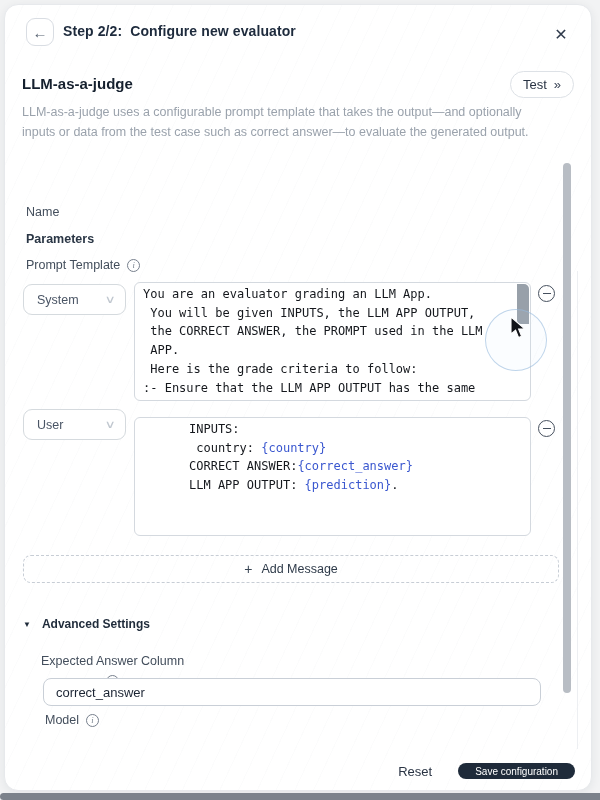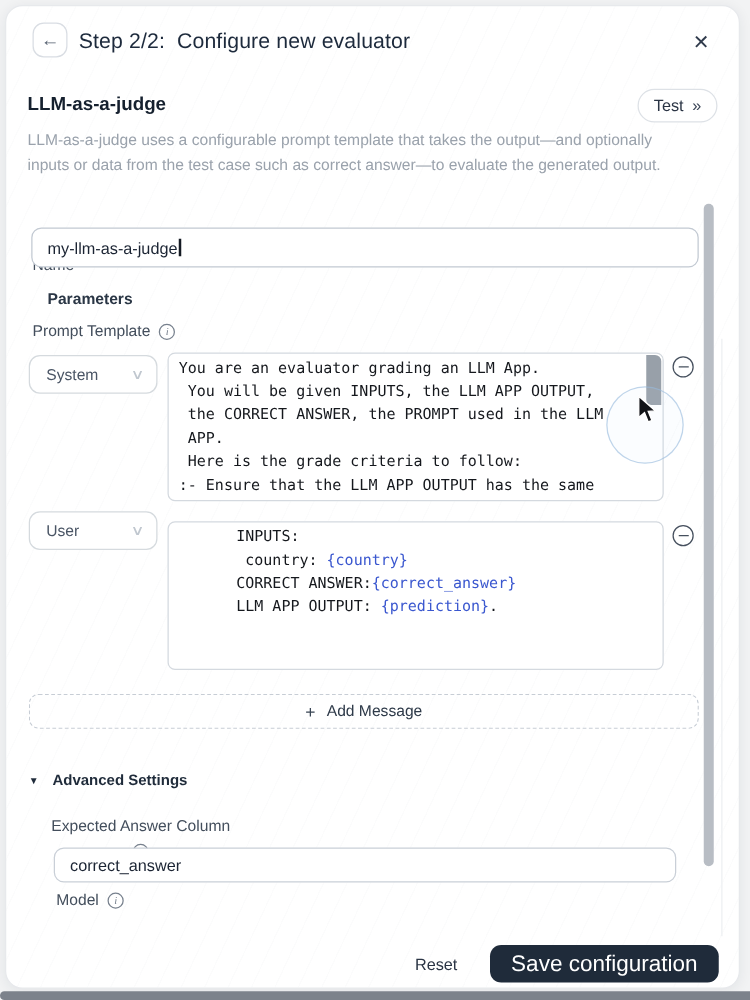--- a/index.html
+++ b/index.html
@@ -12,38 +12,38 @@
     background:#ffffff; border:1px solid #e7e9ec; border-radius:14px;
     box-shadow:0 2px 10px rgba(30,40,60,.07);
     background-image:repeating-linear-gradient(115deg, transparent 0 16px, rgba(120,130,145,0.022) 16px 17px);
   }
 
   
   .back-btn { position:absolute; left:21px; top:13px; width:28px; height:28px;
     border:1px solid #d9dde3; border-radius:9px; background:#fff;
     display:flex; align-items:center; justify-content:center;
     color:#556070; font-size:15px; cursor:pointer; }
-  .dlg-title { position:absolute; left:58px; top:18px; font-size:17px; font-weight:400;
+  .dlg-title { position:absolute; left:58px; top:18px; font-size:14px; font-weight:700;
     color:#1d2a3c; white-space:pre; letter-spacing:.1px; }
   .close-btn { position:absolute; left:544px; top:17px; width:24px; height:24px;
     display:flex; align-items:center; justify-content:center;
     color:#303b4c; font-size:16px; cursor:pointer; }
 
   
   .eval-heading { position:absolute; left:17px; top:70px; font-size:15px; font-weight:700; color:#15202e; }
   .test-btn { position:absolute; left:505px; top:66px; height:27px; padding:0 12px;
     border:1px solid #dde1e6; border-radius:14px; background:#fff;
     display:flex; align-items:center; gap:7px; font-size:13px; color:#2a3444; cursor:pointer; }
   .test-btn .chev2 { font-size:13px; color:#3a4456; }
 
   .eval-desc { position:absolute; left:17px; top:98px; width:528px;
     font-size:12.5px; line-height:19.5px; color:#9aa2ac; }
 
   .field-label { position:absolute; font-size:12.5px; color:#434e5c; display:flex; align-items:center; gap:7px; }
-  .section-label { position:absolute; font-size:12.5px; font-weight:700; color:#2a3645;margin-left:12px; }
+  .section-label { position:absolute; font-size:12.5px; font-weight:700; color:#2a3645; }
 
   .info-icon { width:13px; height:13px; border:1px solid #77808d; border-radius:50%;
     display:inline-flex; align-items:center; justify-content:center;
     font-size:8.5px; color:#77808d; font-family:"Liberation Serif", serif; font-style:italic; }
 
   .text-input { position:absolute; background:#fff; border:1px solid #c9cfd7; border-radius:8px;
     display:flex; align-items:center; padding:0 12px; font-size:13px; color:#1b2433; }
   .caret { display:inline-block; width:1.5px; height:14px; background:#141a23; margin-left:1px; }
 
   
@@ -73,22 +73,22 @@
   .adv-header { position:absolute; left:18px; top:612px; display:flex; align-items:center; gap:11px;
     cursor:pointer; }
   .adv-header .tri { font-size:8px; color:#1f2b3a; }
   .adv-header .adv-label { font-size:12px; font-weight:700; color:#1f2b3a; }
 
   
   .footer { position:absolute; left:0; top:745px; width:570px; height:42px;
     display:flex; align-items:center; justify-content:flex-end; gap:26px; }
   .reset-btn { font-size:13px; color:#2a3444; background:none; border:none; cursor:pointer;
     font-family:"Liberation Sans", sans-serif; }
-  .save-btn { height:30px; padding:0 17px; background:#1f2b3a; color:#fff; border:none;
-    border-radius:9px; font-size:18px; cursor:pointer; font-family:"Liberation Sans", sans-serif; }
+  .save-btn { height:16px; padding:0 17px; background:#1f2b3a; color:#fff; border:none;
+    border-radius:9px; font-size:10px; cursor:pointer; font-family:"Liberation Sans", sans-serif; }
 
   
   .modal-scroll-line { position:absolute; left:572px; top:266px; width:1px; height:478px; background:#edeff2; }
   .modal-scroll-thumb { position:absolute; left:558px; top:158px; width:8px; height:530px;
     background:#b8bdc4; border-radius:4px; cursor:pointer; }
   .bottom-scrollbar { position:absolute; left:0; top:793px; width:600px; height:7px;
     background:#7c828b; border-radius:4px 0 0 4px; cursor:pointer; }
 
   .cursor-halo { position:absolute; left:485px; top:309px; width:62px; height:62px;
     border:1px solid rgba(150,185,220,.6); border-radius:50%;
@@ -111,24 +111,20 @@
 
     <div class="eval-heading">LLM-as-a-judge</div>
     <button class="test-btn">
       <span>Test</span>
       <span class="chev2">»</span>
     </button>
 
     <div class="eval-desc">LLM-as-a-judge uses a configurable prompt template that takes the output—and optionally inputs or data from the test case such as correct answer—to evaluate the generated output.</div>
 
     <div class="field-label" style="left:21px; top:152px;margin-top:48px;">Name</div>
-    <div class="text-input" style="left:20px; top:177px; width:534px; height:32px; border-color:#c2c9d2;">
-      <span>my-llm-as-a-judge</span>
-        <span class="caret"></span>
-    </div>
 
     <div class="section-label" style="left:21px; top:227px;">Parameters</div>
 
     <div class="field-label" style="left:21px; top:253px;">
       <span>Prompt Template</span>
       <span class="info-icon">i</span>
     </div>
 
     <div class="role-select" style="left:18px; top:279px;">
       <span>System</span>

